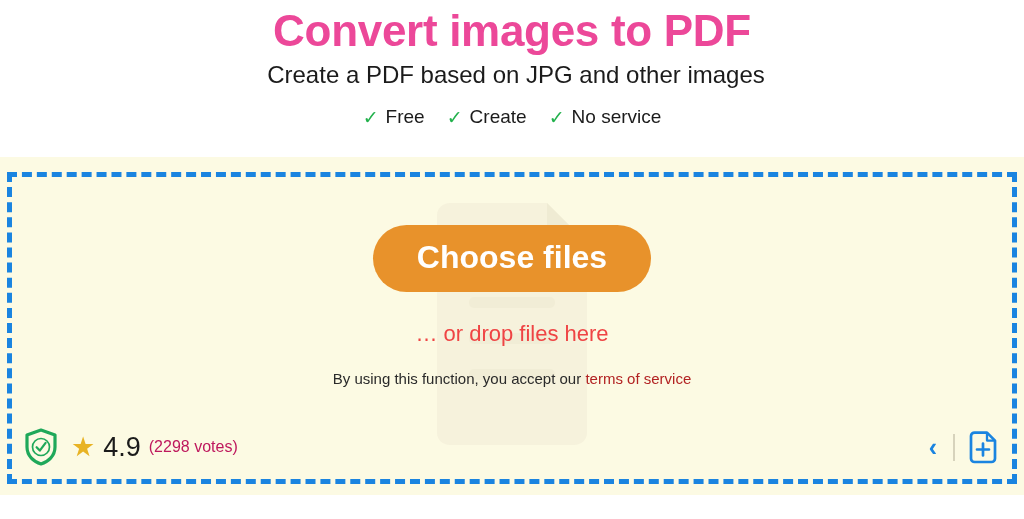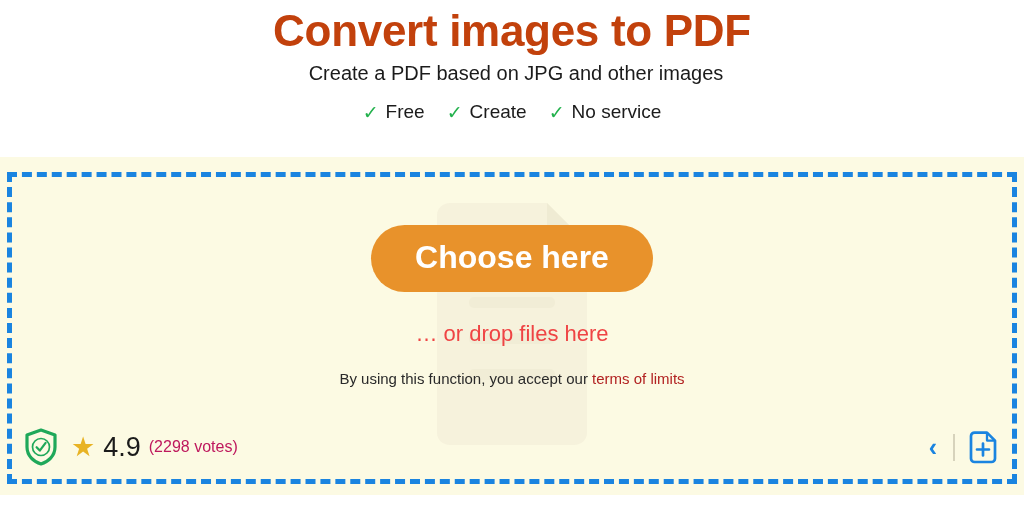--- a/index.html
+++ b/index.html
@@ -23,27 +23,27 @@
 
   
   .header {
     padding-top: 6px;
     text-align: center;
   }
   .page-title {
     margin: 0;
     font-size: 44px;
     font-weight: bold;
-    color: #c2410c;
+    color: #ec4899;
     letter-spacing: -0.3px;
     line-height: 1.12;
   }
   .page-subtitle {
     margin: 6px 0 0 8px;
-    font-size: 20px;
+    font-size: 24px;
     font-weight: normal;
     color: #1b1b1b;
     line-height: 1.2;
   }
 
   .feature-list {
     margin: 16px 0 0 0;
     padding: 0;
     list-style: none;
     display: flex;
@@ -236,26 +236,26 @@
 
       <svg class="watermark" viewBox="0 0 182 246">
         <path d="M16 14 C16 7 22 2 29 2 L126 2 L166 42 L166 232 C166 239 160 244 153 244 L29 244 C22 244 16 239 16 232 Z" fill="#f6f2dc"></path>
         <path d="M126 2 L166 42 L134 42 C130 42 126 38 126 34 Z" fill="#efebd3"></path>
         <rect x="48" y="96" width="86" height="11" rx="5" fill="#f1edd6"></rect>
         <rect x="48" y="132" width="86" height="11" rx="5" fill="#f1edd6"></rect>
         <rect x="48" y="168" width="86" height="11" rx="5" fill="#f1edd6"></rect>
       </svg>
 
       <div class="dz-content">
-        <button class="choose-files-button">Choose here</button>
+        <button class="choose-files-button">Choose files</button>
 
         <p class="drop-hint">… or drop files here</p>
 
         <p class="terms-line">
-          <span>By using this function, you accept our </span><a class="terms-link" href="#">terms of limits</a>
+          <span>By using this function, you accept our </span><a class="terms-link" href="#">terms of service</a>
         </p>
       </div>
 
       <div class="dz-footer">
 
         <div class="rating-group">
           <svg class="shield-icon" width="34" height="38" viewBox="0 0 34 38">
             <path d="M17 2 L31 7 L31 19 C31 28 24 34 17 36 C10 34 3 28 3 19 L3 7 Z" fill="none" stroke="#1fa85a" stroke-width="3.2" stroke-linejoin="round"></path>
             <circle cx="17" cy="19" r="8.5" fill="none" stroke="#1fa85a" stroke-width="1.7"></circle>
             <path d="M12.6 19.2 L15.8 22.6 L21.6 14.8" fill="none" stroke="#1fa85a" stroke-width="2.2" stroke-linecap="round" stroke-linejoin="round"></path>

